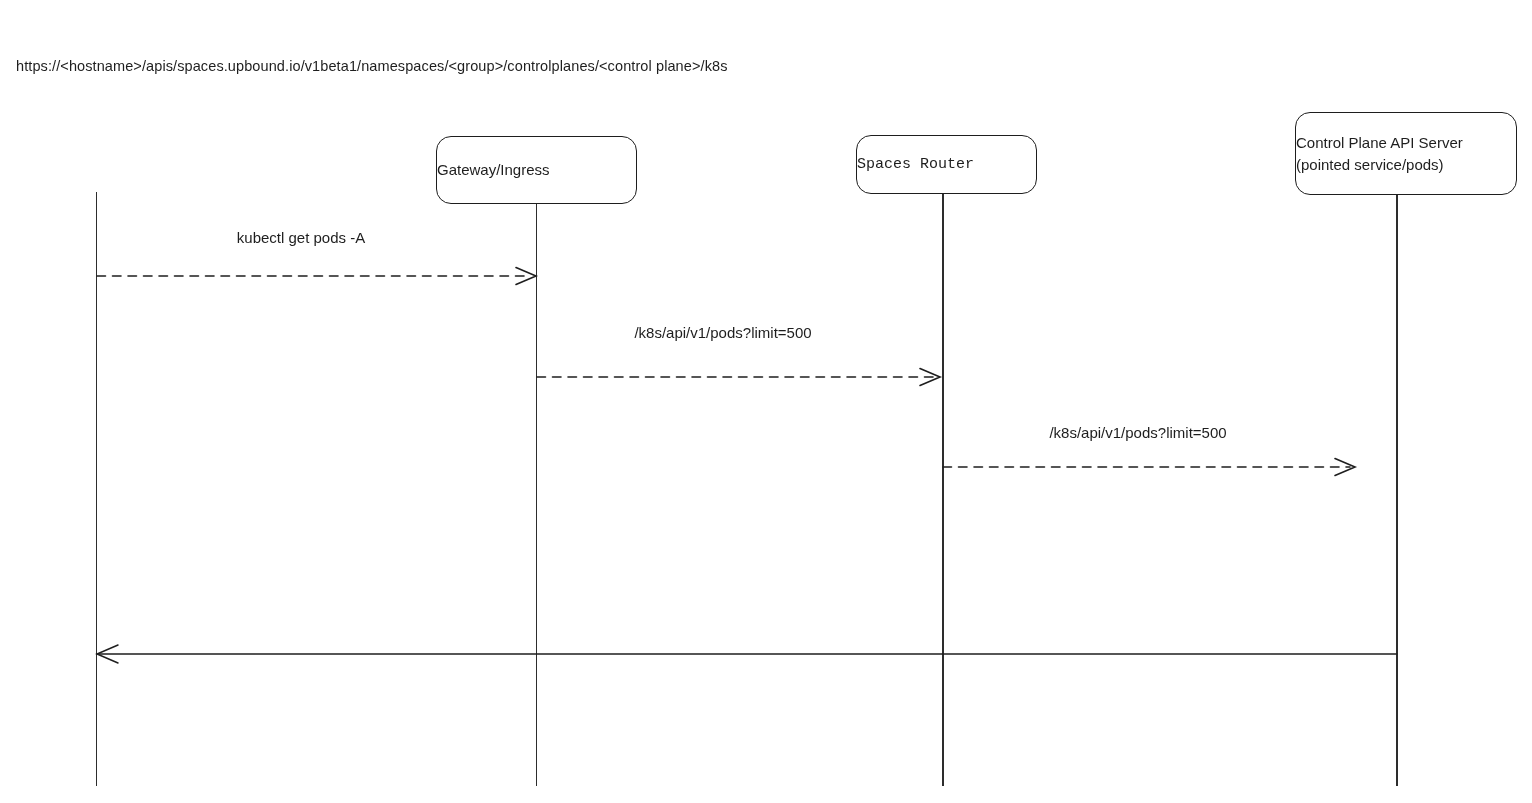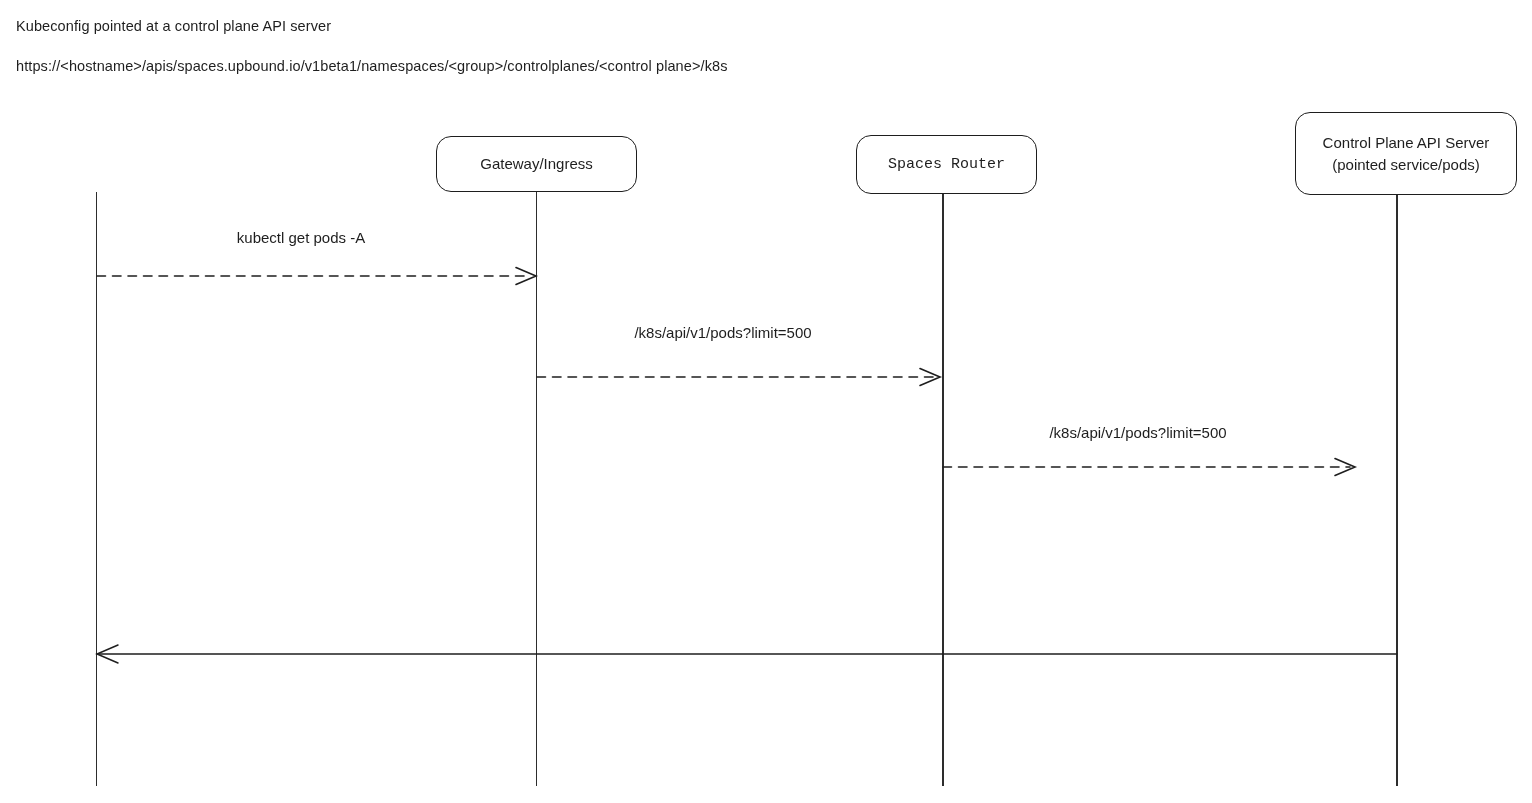--- a/index.html
+++ b/index.html
@@ -25,21 +25,21 @@
     color: #1e1e1e;
   }
   .actor-box {
     position: absolute;
     box-sizing: border-box;
     border: 1.7px solid #1e1e1e;
     border-radius: 15px;
     background: #ffffff;
     display: flex;
     flex-direction: column;
-    align-items: center;
+    align-items: flex-start;
     justify-content: center;
     font-size: 15px;
     line-height: 1.45;
     text-align: center;
     z-index: 3;
   }
   .lifeline {
     position: absolute;
     width: 1.7px;
     background: #2d2d2d;
@@ -58,25 +58,24 @@
     left: 0;
     top: 0;
     z-index: 2;
   }
 </style>
 </head>
 <body>
 
 <div id="canvas">
 
-  <div class="header-line" style="top:18px;">Kubeconfig pointed at a control plane API server</div>
   <div class="header-line" style="top:58px;">https://&lt;hostname&gt;/apis/spaces.upbound.io/v1beta1/namespaces/&lt;group&gt;/controlplanes/&lt;control plane&gt;/k8s</div>
 
 
-  <div class="actor-box" style="left:436px;top:136px;width:201px;height:56px;">
+  <div class="actor-box" style="left:436px;top:136px;width:201px;height:68px;">
     <span>Gateway/Ingress</span>
   </div>
 
   <div class="actor-box" style="left:856px;top:135px;width:181px;height:59px;font-family:Liberation Mono, monospace;">
     <span>Spaces Router</span>
   </div>
 
   <div class="actor-box" style="left:1295px;top:112px;width:222px;height:83px;">
     <span>Control Plane API Server</span>
     <span>(pointed service/pods)</span>

